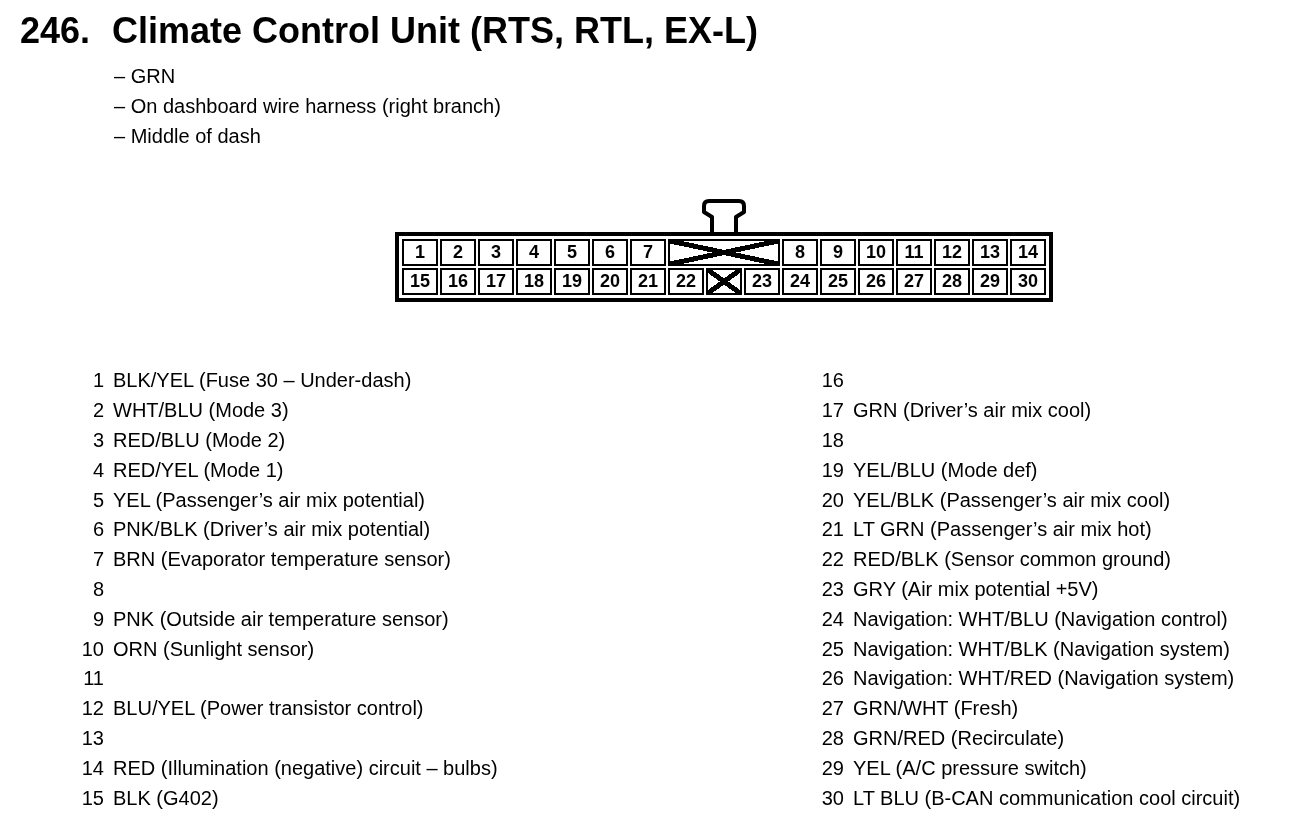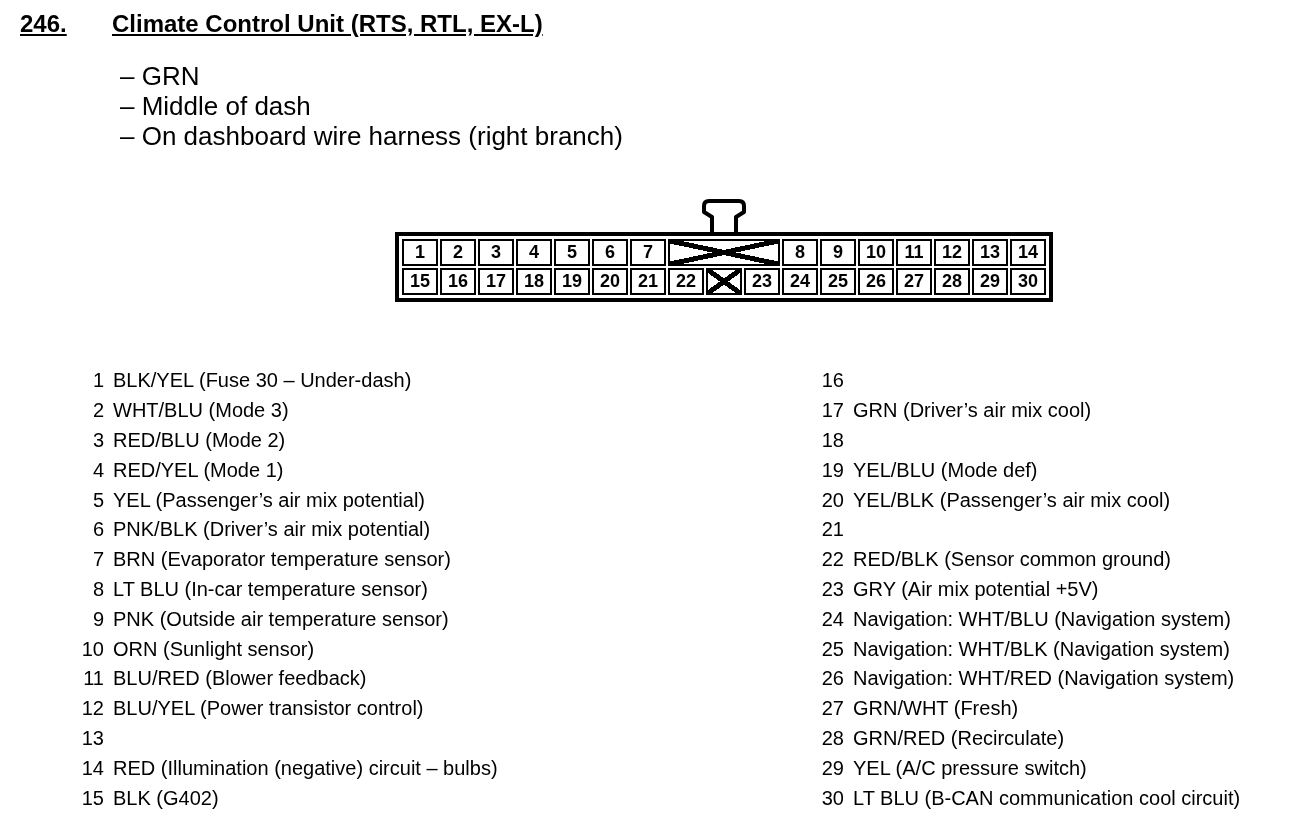--- a/index.html
+++ b/index.html
@@ -4,26 +4,26 @@
 <style>
   * { margin:0; padding:0; box-sizing:border-box; }
   html,body { background:#fff; }
   body {
     width:1312px; height:840px; position:relative; overflow:hidden;
     font-family:"Liberation Sans", sans-serif; color:#000;
   }
   .page-title {
     position:absolute; left:20px; top:10px;
     display:flex; align-items:flex-end;
-    font-weight:bold; font-size:24px; white-space:nowrap;text-decoration:underline;
+    font-weight:bold; font-size:36px; white-space:nowrap;
   }
   .title-num { width:92px; flex:none; }
   .bullets {
-    position:absolute; left:120px; top:61px;
-    font-size:26px; line-height:30px; white-space:nowrap;
+    position:absolute; left:114px; top:61px;
+    font-size:20px; line-height:30px; white-space:nowrap;
   }
   
   .connector { position:absolute; left:390px; top:197px; width:668px;
     display:flex; flex-direction:column; align-items:center; }
   .latch { display:block; margin-bottom:-3px; }
   .connector-body {
     border:4px solid #000; padding:2px; background:#fff;
     display:flex; flex-direction:column;
   }
   .crow { display:flex; }
@@ -51,22 +51,22 @@
 </head>
 <body>
 
 <div class="page-title">
   <span class="title-num">246.</span>
   <span>Climate Control Unit (RTS, RTL, EX-L)</span>
 </div>
 
 <div class="bullets">
   <div>– GRN</div>
+  <div>– On dashboard wire harness (right branch)</div>
   <div>– Middle of dash</div>
-  <div>– On dashboard wire harness (right branch)</div>
 </div>
 
 <div class="connector">
   <svg class="latch" width="70" height="38" viewBox="0 0 70 38">
     <path d="M23 38 L23 20 L15 15 L15 9 Q15 4 20 4 L50 4 Q55 4 55 9 L55 15 L47 20 L47 38" fill="#fff" stroke="#000" stroke-width="4" stroke-linejoin="round"></path>
   </svg>
   <div class="connector-body">
     <div class="crow">
       <div class="cell">1</div>
       <div class="cell">2</div>
@@ -130,33 +130,31 @@
   <div class="pin-row">
       <span class="pin-num">6</span>
       <span class="pin-label">PNK/BLK (Driver’s air mix potential)</span>
     </div>
   <div class="pin-row">
       <span class="pin-num">7</span>
       <span class="pin-label">BRN (Evaporator temperature sensor)</span>
     </div>
   <div class="pin-row">
       <span class="pin-num">8</span>
-      <span class="pin-label">LT BLU (In-car temperature sensor)</span>
     </div>
   <div class="pin-row">
       <span class="pin-num">9</span>
       <span class="pin-label">PNK (Outside air temperature sensor)</span>
     </div>
   <div class="pin-row">
       <span class="pin-num">10</span>
       <span class="pin-label">ORN (Sunlight sensor)</span>
     </div>
   <div class="pin-row">
       <span class="pin-num">11</span>
-      <span class="pin-label">BLU/RED (Blower feedback)</span>
     </div>
   <div class="pin-row">
       <span class="pin-num">12</span>
       <span class="pin-label">BLU/YEL (Power transistor control)</span>
     </div>
   <div class="pin-row">
       <span class="pin-num">13</span>
     </div>
   <div class="pin-row">
       <span class="pin-num">14</span>
@@ -182,32 +180,33 @@
   <div class="pin-row">
       <span class="pin-num">19</span>
       <span class="pin-label">YEL/BLU (Mode def)</span>
     </div>
   <div class="pin-row">
       <span class="pin-num">20</span>
       <span class="pin-label">YEL/BLK (Passenger’s air mix cool)</span>
     </div>
   <div class="pin-row">
       <span class="pin-num">21</span>
+      <span class="pin-label">LT GRN (Passenger’s air mix hot)</span>
     </div>
   <div class="pin-row">
       <span class="pin-num">22</span>
       <span class="pin-label">RED/BLK (Sensor common ground)</span>
     </div>
   <div class="pin-row">
       <span class="pin-num">23</span>
       <span class="pin-label">GRY (Air mix potential +5V)</span>
     </div>
   <div class="pin-row">
       <span class="pin-num">24</span>
-      <span class="pin-label">Navigation: WHT/BLU (Navigation system)</span>
+      <span class="pin-label">Navigation: WHT/BLU (Navigation control)</span>
     </div>
   <div class="pin-row">
       <span class="pin-num">25</span>
       <span class="pin-label">Navigation: WHT/BLK (Navigation system)</span>
     </div>
   <div class="pin-row">
       <span class="pin-num">26</span>
       <span class="pin-label">Navigation: WHT/RED (Navigation system)</span>
     </div>
   <div class="pin-row">

